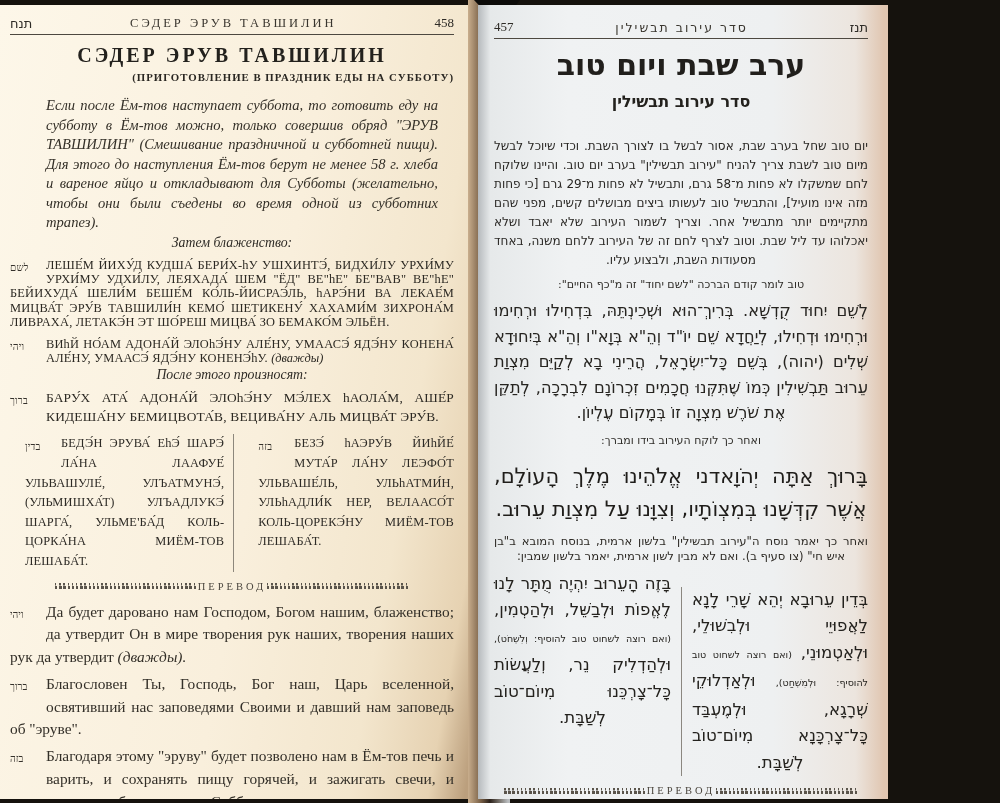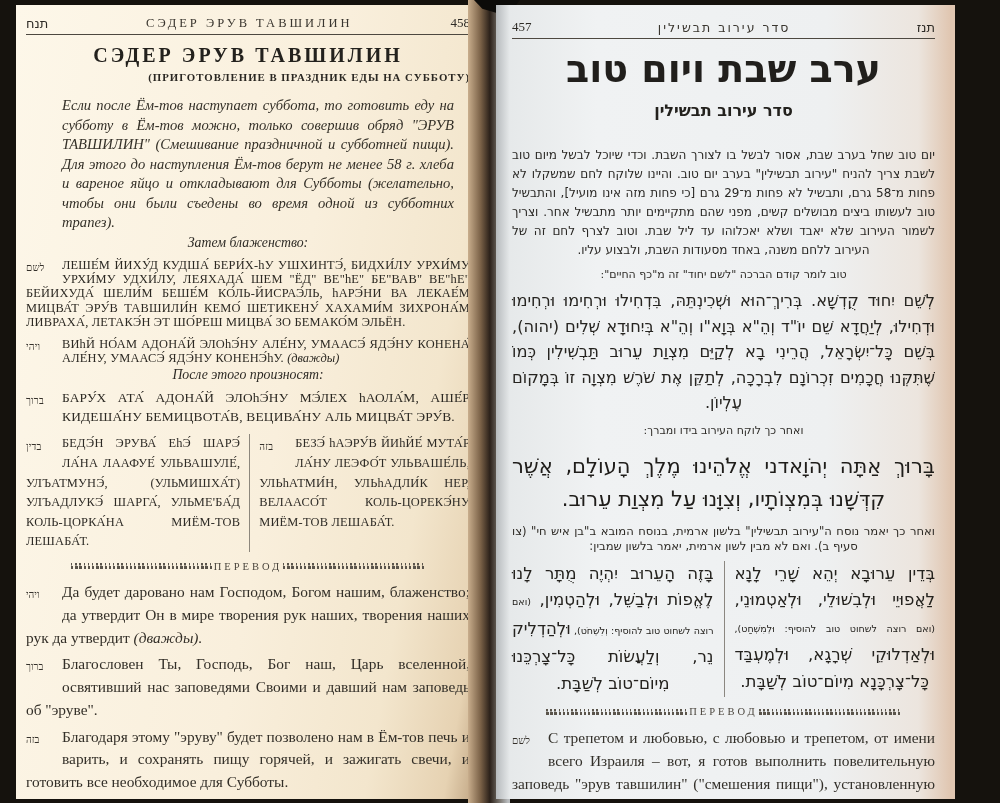--- a/index.html
+++ b/index.html
@@ -3,26 +3,26 @@
 <meta charset="utf-8">
 <style>
   * { margin:0; padding:0; box-sizing:border-box; }
   html,body { width:1000px; height:803px; overflow:hidden; }
   body { background:#15120d; font-family:"Liberation Serif", serif; color:#2e2b26; }
   .book { position:relative; width:1000px; height:803px; }
 
   
   .page { position:absolute; top:5px; height:794px; overflow:hidden; }
   .page-left {
-    left:16px; width:470px;
+    left:0; width:470px;
     background:linear-gradient(100deg,#fdf7e9 0%,#f9efdc 55%,#f3e6cd 80%,#e6d2b2 93%,#bb9f7d 99%);
     padding:10px 16px 8px 10px;
   }
   .page-right {
-    left:496px; width:459px;
+    left:478px; width:410px;
     background:linear-gradient(90deg,#b6babd 0%,#e6e9ea 3%,#f0f2f3 22%,#eef0f1 72%,#ece5de 92%,#e0c6b1 99%);
     padding:14px 20px 8px 16px;
   }
   .gutter {
     position:absolute; left:468px; top:0; width:42px; height:803px;
     background:linear-gradient(90deg,#c9ae8d 0%,#7a6147 30%,#2b211a 52%,#6e6861 72%,#b9bcbe 95%);
   }
   .spine-notch {
     position:absolute; left:474px; top:0; width:46px; height:16px; background:#0c0b09;
     clip-path:polygon(0 0,100% 0,72% 100%,18% 55%);
@@ -48,34 +48,34 @@
   .lp-title { text-align:center; font-weight:bold; font-size:20px; letter-spacing:3px; margin-top:9px; color:#23211d; }
   .lp-sub   { text-align:right; font-weight:bold; font-size:10.8px; letter-spacing:1px; margin-top:4px; color:#2a2722; }
   .lp-intro { font-style:italic; font-size:14.6px; line-height:19.5px; margin:13px 16px 0 36px; color:#343028; }
   .cue { text-align:center; font-style:italic; font-size:13.8px; margin-top:2px; }
   .translit { font-size:12.4px; line-height:14.4px; letter-spacing:.2px; margin-top:7px; color:#2c2923; }
   .translit .note, .i { font-style:italic; letter-spacing:0; }
   .lp-bless { font-size:13.4px; line-height:19px; margin-top:5px; }
   .lp-cols { display:flex; margin-top:8px; }
   .lp-cols .c1 { width:50.5%; padding-right:9px; border-right:1px solid #8d877c; }
   .lp-cols .c2 { width:49.5%; padding-left:9px; }
-  .lp-cols .col-t { font-size:12.4px; line-height:19.6px; letter-spacing:.2px; }
+  .lp-cols .col-t { font-size:12.4px; line-height:19.6px; letter-spacing:.2px;margin-left:15px; }
   .lp-trans { font-size:15.4px; line-height:22.8px; margin-top:4px; color:#332f28; }
   .lp-trans .kw { height:2.3em; }
 
   
-  .rp-title { text-align:center; font-size:38px; font-weight:bold; margin-top:8px; color:#211f1c; }
+  .rp-title { text-align:center; font-size:30px; font-weight:bold; margin-top:8px; color:#211f1c; }
   .rp-sub { text-align:center; font-size:16px; font-weight:bold; margin-top:10px; color:#23211d; }
   .rp-halacha { font-size:12px; line-height:19px; margin-top:26px; text-align:justify; text-align-last:center; color:#2a2825; }
   .rp-note { text-align:center; font-size:11px; margin-top:8px; color:#2f2d29; }
   .rp-vocal { font-size:16.2px; line-height:25.5px; margin-top:7px; text-align:justify; text-align-last:center; color:#262420; }
   .rp-bless { font-size:21px; line-height:33px; margin-top:13px; text-align:justify; text-align-last:center; font-weight:500; color:#1f1d1a; }
   .rp-intro2 { font-size:11.6px; line-height:15.5px; margin-top:8px; text-align:justify; text-align-last:center; }
   .rp-cols { display:flex; direction:rtl; margin-top:6px; }
-  .rp-cols .rc1 { width:50%; padding-left:10px; border-left:1px solid #8b8780; }
+  .rp-cols .rc1 { width:50%; padding-left:10px; border-left:1px solid #8b8780;margin-top:16px; }
   .rp-cols .rc2 { width:50%; padding-right:10px; }
   .rp-cols .col-t { font-size:16.6px; line-height:26.5px; text-align:justify; text-align-last:center; color:#24221e; }
   .rp-trans { font-size:15.4px; line-height:22.8px; margin-top:10px; text-align:justify; color:#33302a; }
   .rp-trans .kw { height:2.3em; }
 
   .clearfix::after { content:""; display:block; clear:both; }
 </style>
 </head>
 <body>
 

